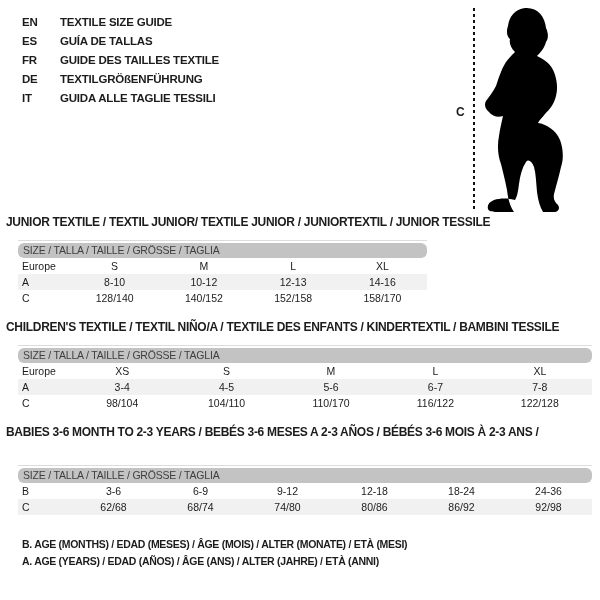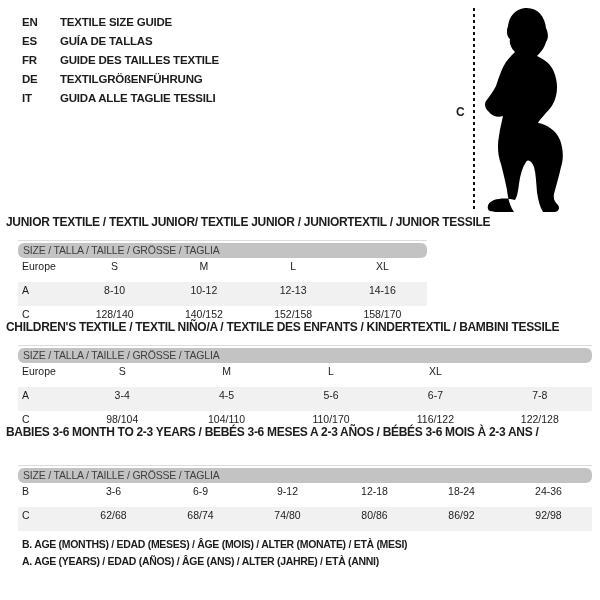--- a/index.html
+++ b/index.html
@@ -21,21 +21,21 @@
   
   .tbl-title{position:absolute;left:6px;font-size:12px;font-weight:bold;letter-spacing:-0.3px;line-height:15px;white-space:nowrap;}
   
   .tbl{position:absolute;left:18px;border-top:1px solid #dcdcdc;}
   .t1{width:409px;}
   .t2,.t3{width:574px;}
   .size-bar{
     margin-top:2px;height:15px;line-height:15px;background:#c3c3c3;color:#3f3f3f;
     font-size:10.5px;padding-left:5px;letter-spacing:-0.2px;border-radius:6px;
   }
-  .row{display:grid;height:24px;line-height:16px;font-size:10.5px;}
+  .row{display:grid;height:16px;line-height:16px;font-size:10.5px;}
   .t1 .row{grid-template-columns:52px repeat(4,1fr);}
   .t2 .row{grid-template-columns:52px repeat(5,1fr);}
   .t3 .row{grid-template-columns:52px repeat(6,1fr);}
   .row.striped{background:#f1f1f1;}
   .row .lbl{text-align:left;padding-left:4px;}
   .row .cell{text-align:center;}
   
   .legend{position:absolute;left:22px;top:536px;}
   .legend-line{height:17px;line-height:17px;font-size:10.5px;font-weight:bold;letter-spacing:-0.3px;white-space:nowrap;}
 </style>
@@ -128,20 +128,21 @@
       <span class="cell">152/158</span>
       <span class="cell">158/170</span>
     </div>
   </div>
 
   <div class="tbl-title" style="top:320px;">CHILDREN'S TEXTILE / TEXTIL NIÑO/A / TEXTILE DES ENFANTS / KINDERTEXTIL / BAMBINI TESSILE</div>
   <div class="tbl t2" style="top:345px;">
     <div class="size-bar">SIZE / TALLA / TAILLE / GRÖSSE / TAGLIA</div>
     <div class="row">
       <span class="lbl">Europe</span>
+      <span class="cell">XS</span>
       <span class="cell">S</span>
       <span class="cell">M</span>
       <span class="cell">L</span>
       <span class="cell">XL</span>
     </div>
     <div class="row striped">
       <span class="lbl">A</span>
       <span class="cell">3-4</span>
       <span class="cell">4-5</span>
       <span class="cell">5-6</span>

